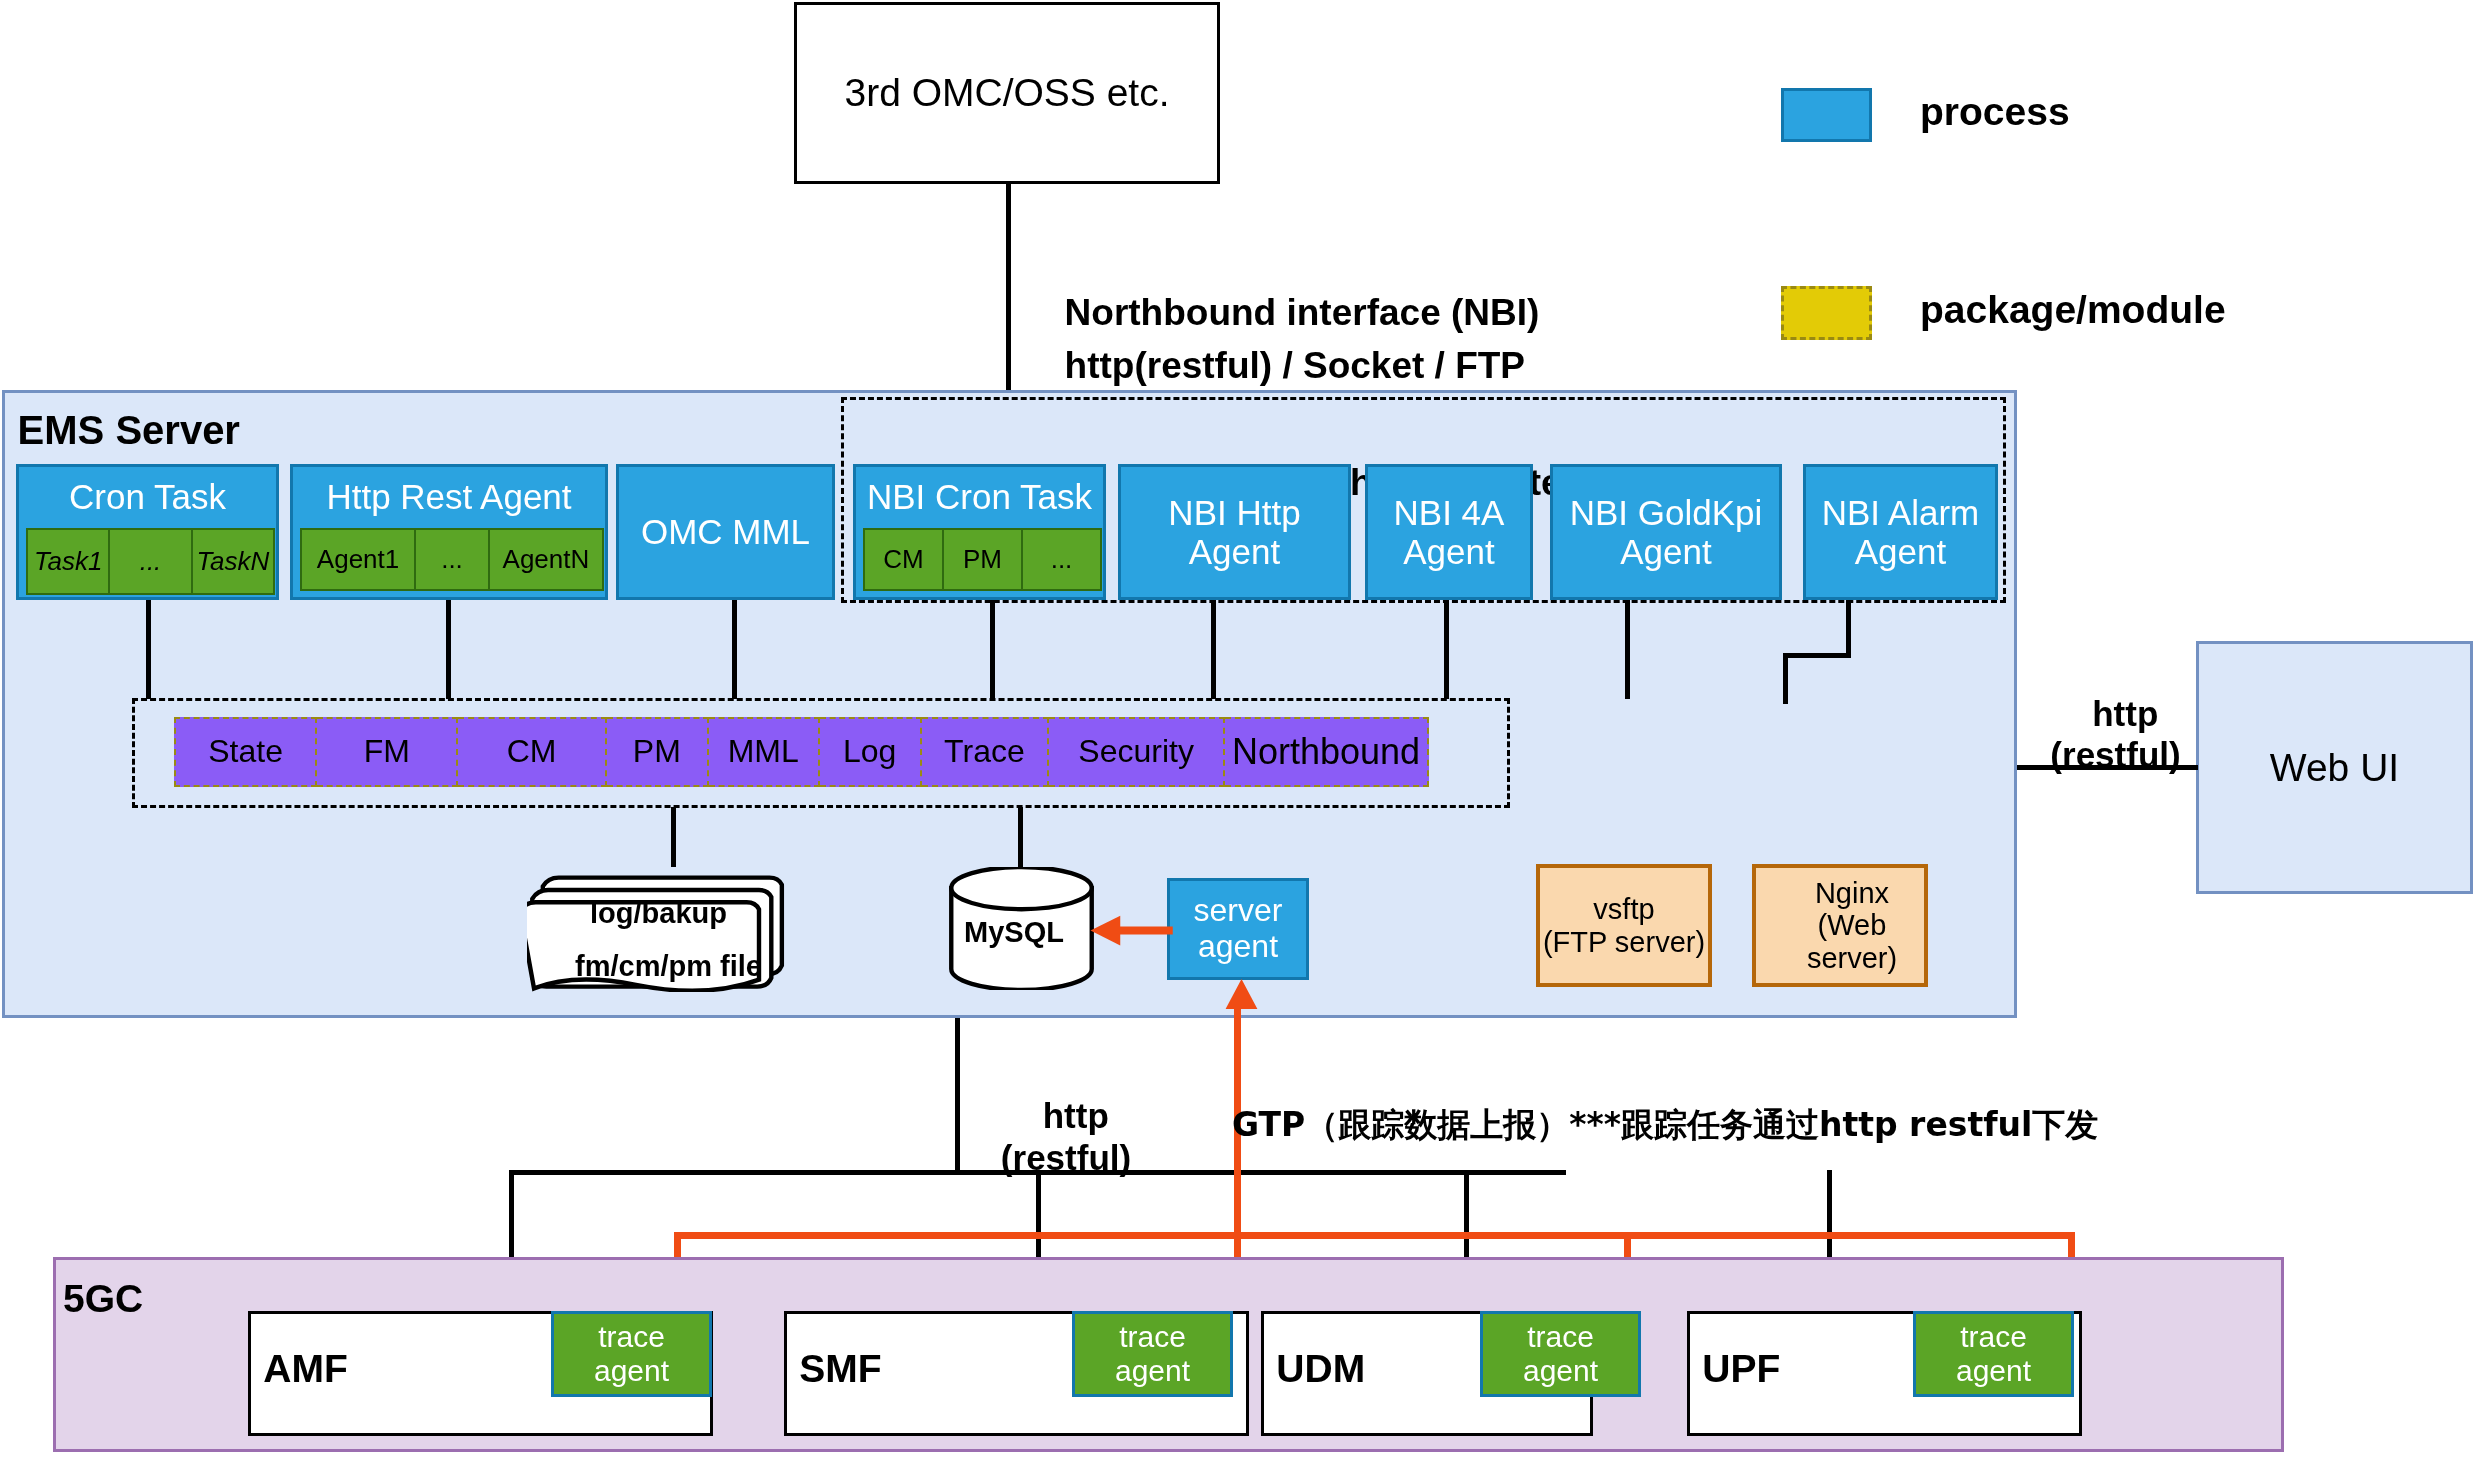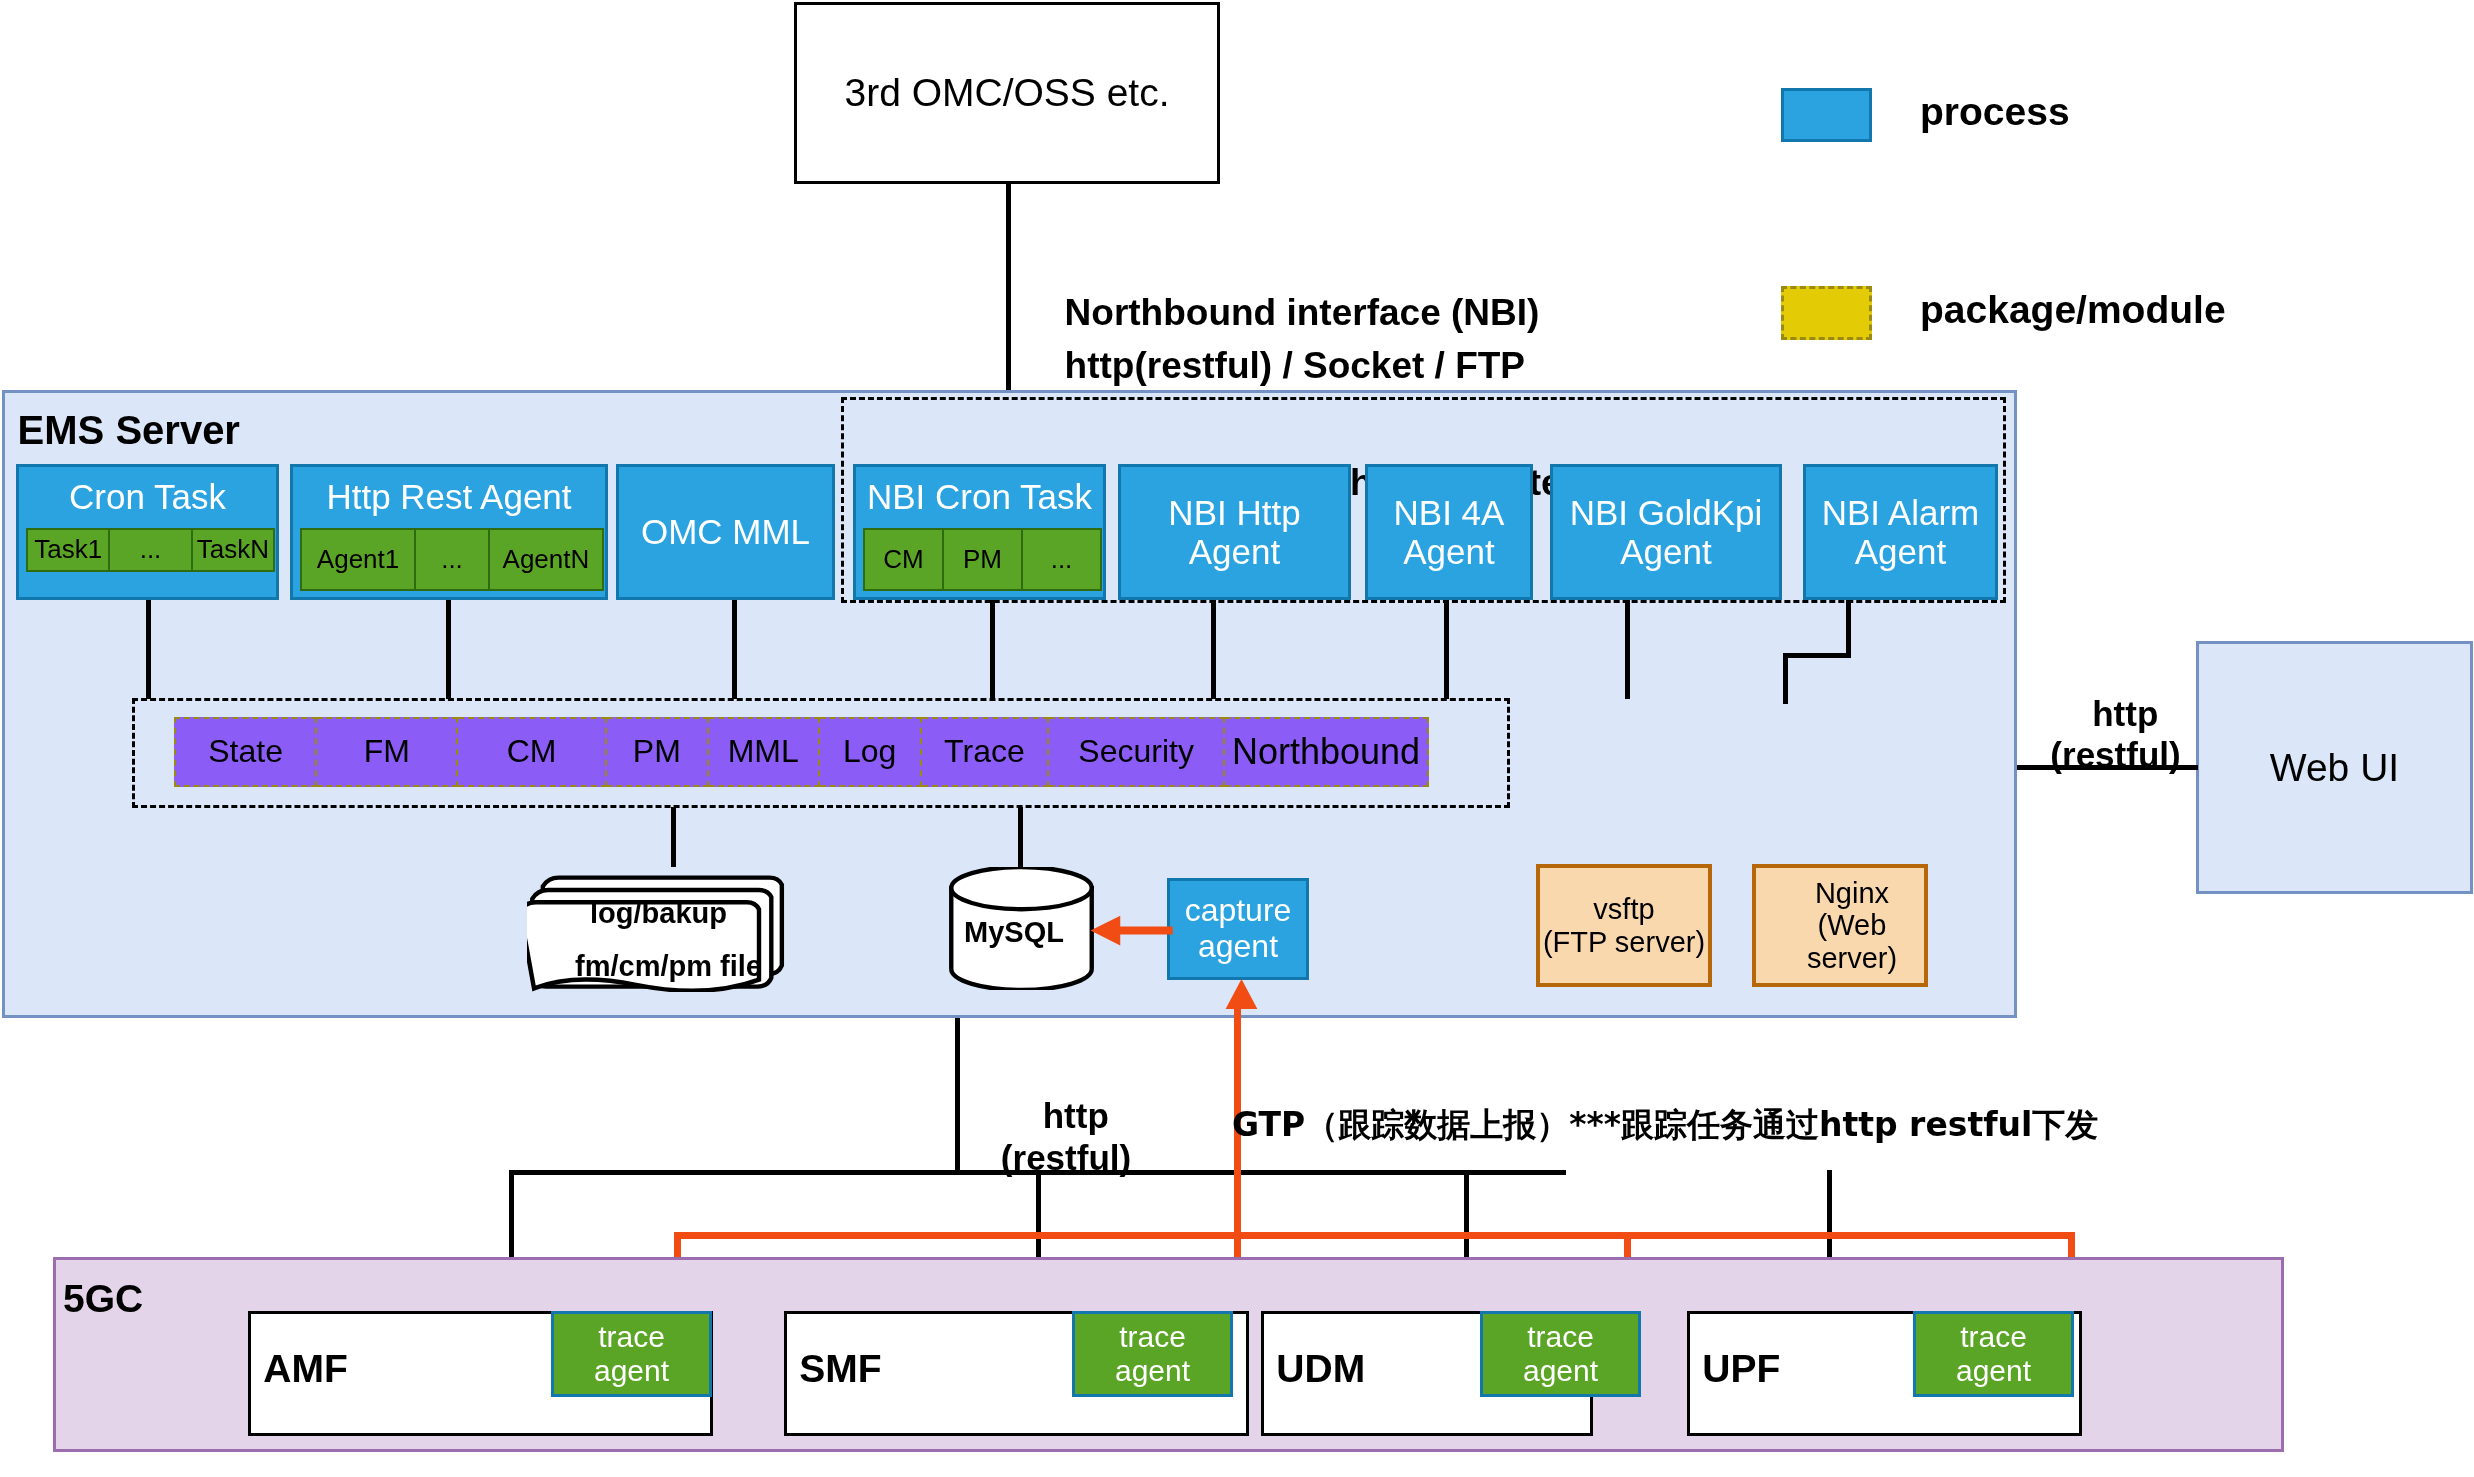--- a/index.html
+++ b/index.html
@@ -61,21 +61,21 @@
 
 <div class="abs dashbox" style="left:841px;top:397px;width:1165px;height:206px;"></div>
 <div class="lbl ctr" style="left:1106px;top:421px;width:790px;font-size:37px;display:block;text-align:center;">
   <span>Northbound Interface (NBI)</span>
 </div>
 
 <div class="abs proc" style="left:16px;top:464px;width:263px;height:136px;">
   <div class="ctr" style="position:absolute;left:0;top:5.3px;width:100%;height:49px;font-size:35px;">
     <span>Cron Task</span>
   </div>
-  <div class="abs" style="left:7px;top:61px;width:249px;height:44px;display:flex;">
+  <div class="abs" style="left:7px;top:61px;width:249px;height:67px;display:flex;font-style:italic;">
     <div class="gor ctr" style="flex:1;font-size:26px;">
         <span>Task1</span>
       </div>
     <div class="gor ctr" style="flex:1;font-size:26px;border-left:none;">
         <span>...</span>
       </div>
     <div class="gor ctr" style="flex:1;font-size:26px;border-left:none;">
         <span>TaskN</span>
       </div>
   </div>
@@ -191,21 +191,21 @@
 <div class="lbl" style="left:575px;top:950px;font-size:29px;"><span>fm/cm/pm file</span></div>
 
 <svg class="abs" style="left:946px;top:867px;width:151px;height:123px;" viewBox="0 0 172 140">
   <path d="M6 24 v92 a80 24 0 0 0 160 0 v-92 z" fill="#ffffff" stroke="#000" stroke-width="5"></path>
   <ellipse cx="86" cy="24" rx="80" ry="24" fill="#ffffff" stroke="#000" stroke-width="5"></ellipse>
 </svg>
 <div class="lbl" style="left:964px;top:916px;font-size:29px;"><span>MySQL</span></div>
 
 <div class="abs proc ctr" style="left:1167px;top:878px;width:142px;height:102px;font-size:32px;">
   <span style="display:block;">
-    <span>capture</span><br><span>agent</span>
+    <span>server</span><br><span>agent</span>
   </span>
 </div>
 
 <svg class="abs" style="left:1085px;top:913px;width:88px;height:35px;" viewBox="0 0 100 40">
   <line x1="100" y1="20" x2="36" y2="20" stroke="#f04c14" stroke-width="9"></line>
   <polygon points="6,20 40,3 40,37" fill="#f04c14"></polygon>
 </svg>
 
 <div class="abs orange-box ctr" style="left:1536px;top:864px;width:176px;height:123px;font-size:29px;">
   <span style="display:block;">

